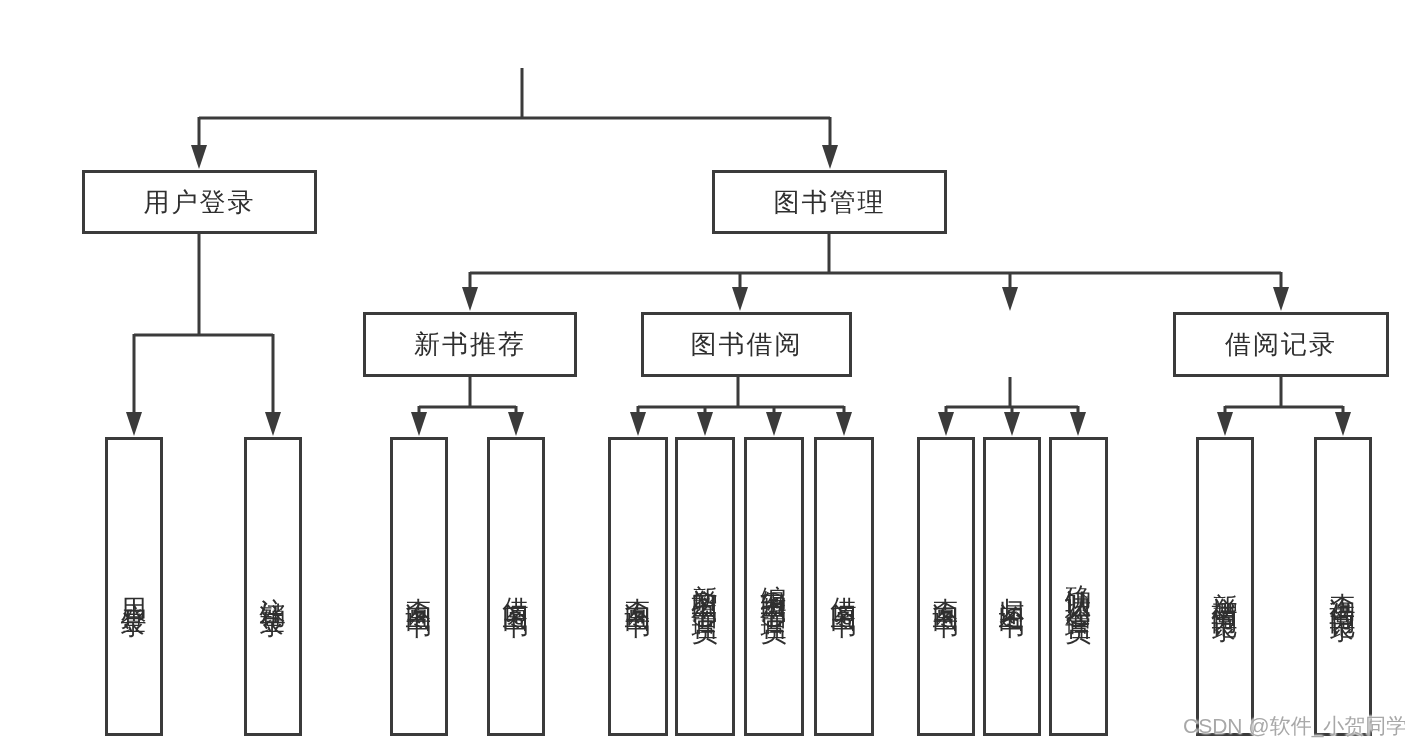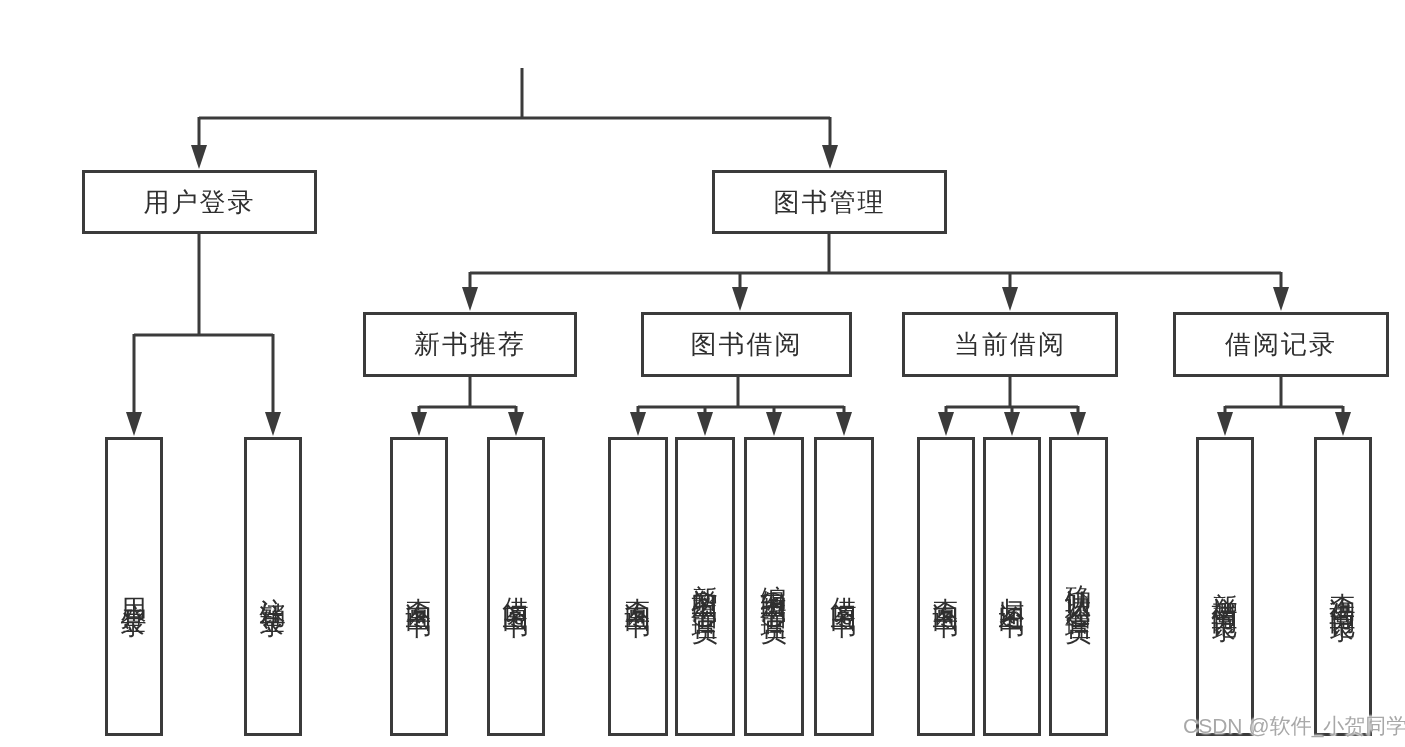--- a/index.html
+++ b/index.html
@@ -96,23 +96,20 @@
   <div class="box h" style="left:712px;top:170px;width:235px;height:64px;font-family:Liberation Mono, monospace;">
     <span>图书管理</span>
   </div>
 
   <div class="box h" style="left:363px;top:312px;width:214px;height:65px;">
     <span>新书推荐</span>
   </div>
   <div class="box h" style="left:633px;top:312px;width:211px;height:65px;margin-left:8px;">
     <span>图书借阅</span>
   </div>
-  <div class="box h" style="left:902px;top:312px;width:216px;height:65px;">
-    <span>当前借阅</span>
-  </div>
   <div class="box h" style="left:1173px;top:312px;width:216px;height:65px;">
     <span>借阅记录</span>
   </div>
 
   <div class="box v" style="left:105px;top:437px;width:58px;height:299px;">
     <span>用户登录</span>
   </div>
   <div class="box v" style="left:244px;top:437px;width:58px;height:299px;">
     <span>注销登录</span>
   </div>

